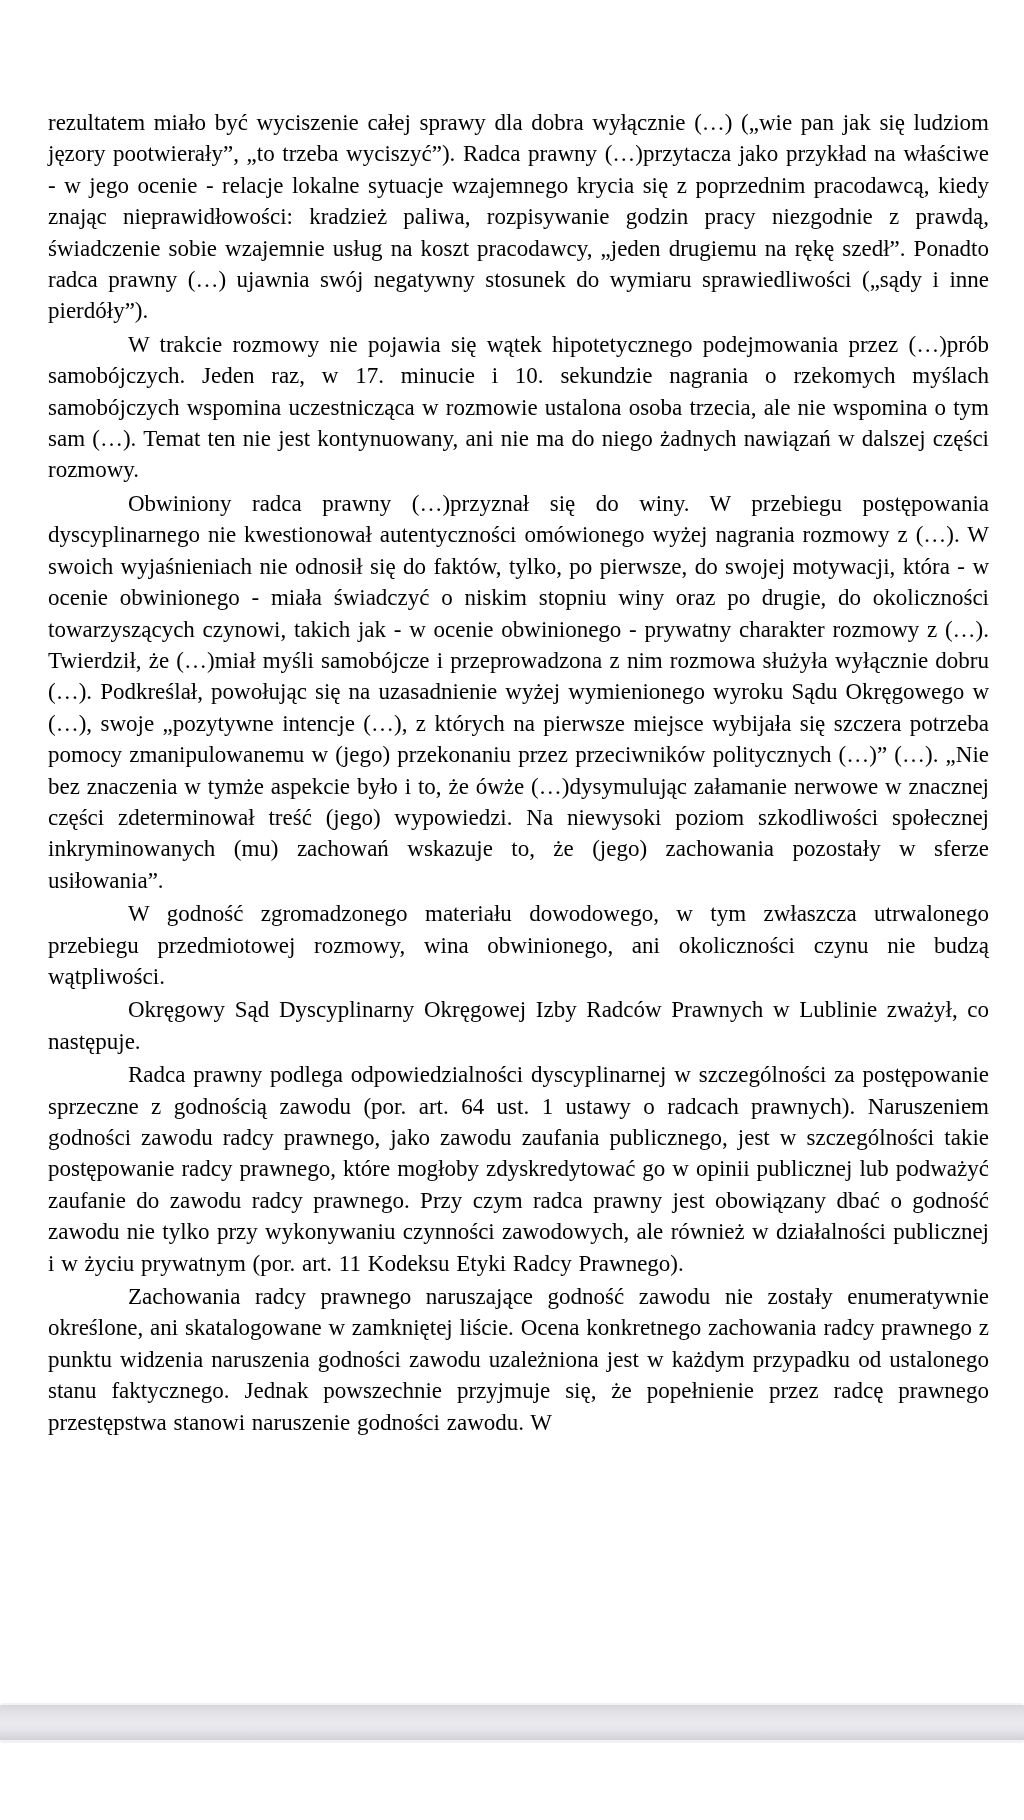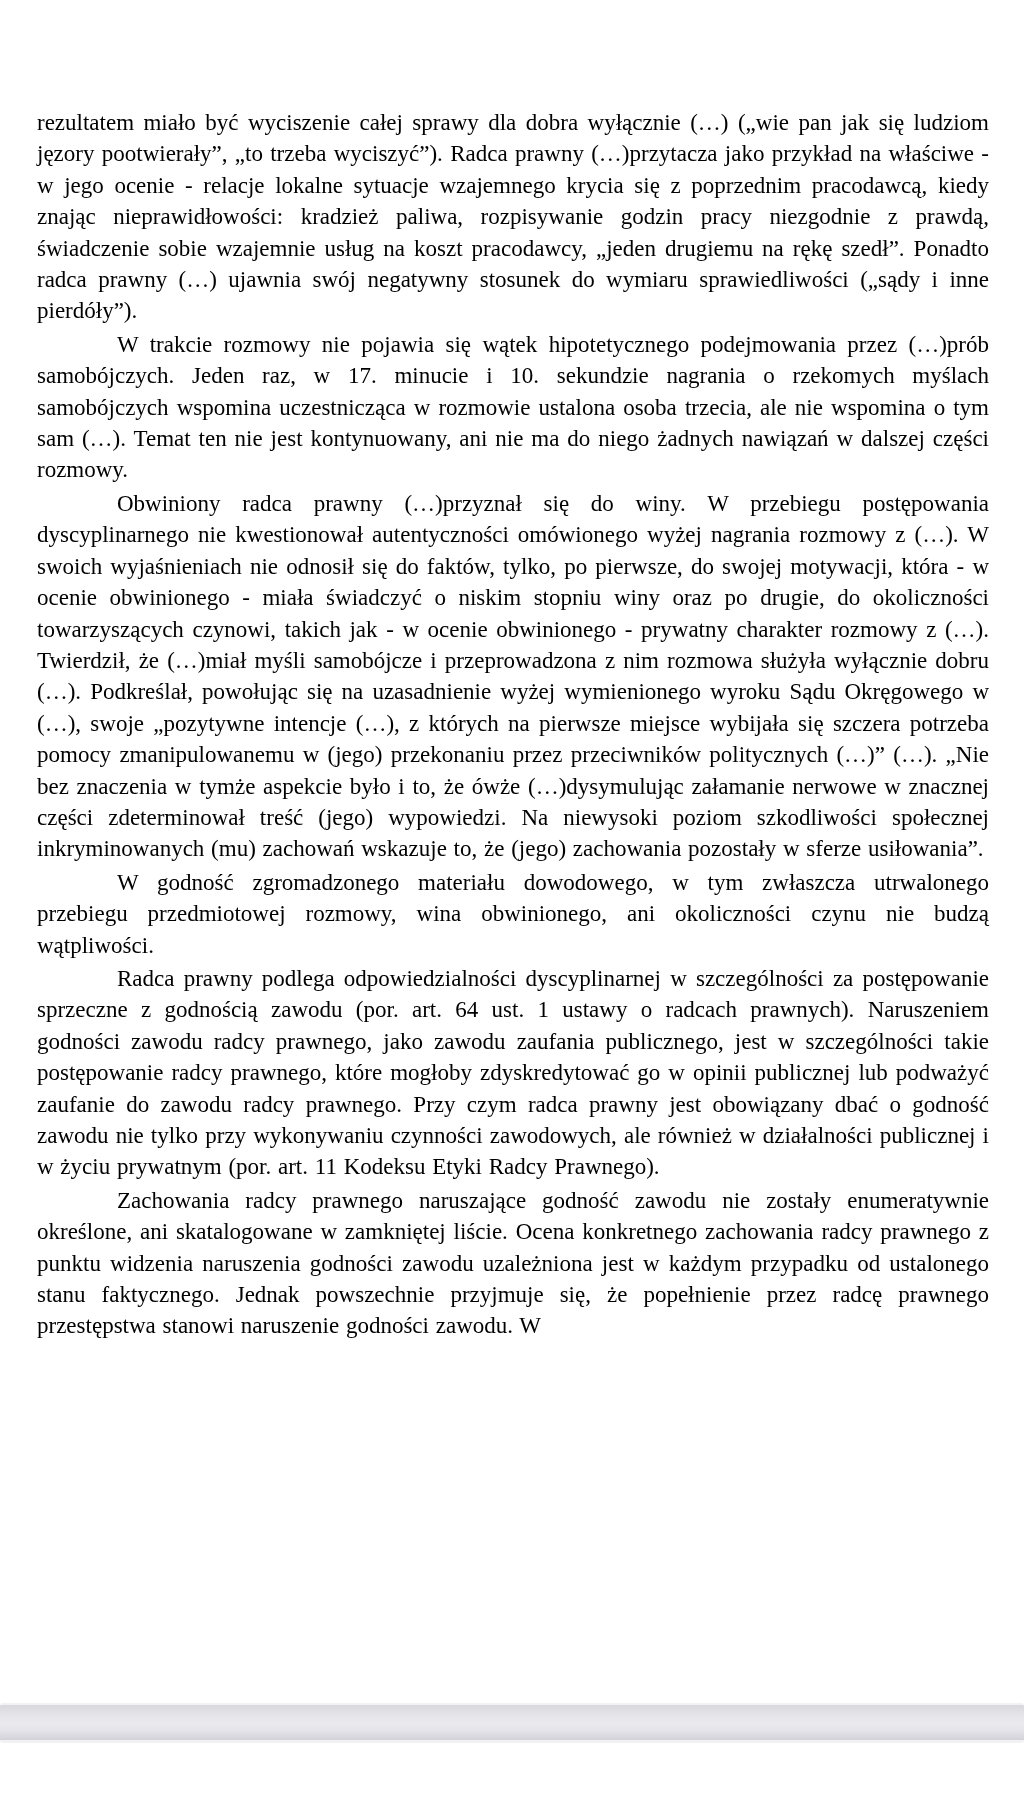--- a/index.html
+++ b/index.html
@@ -30,21 +30,21 @@
     color: #000000;
     font-size: 23px;
     line-height: 31.4px;
     text-align: justify;
     text-justify: inter-word;
     hyphens: none;
     -webkit-hyphens: none;
     word-spacing: 1px;
   }
   .page-text p {
-    margin: 0 0 2px 1px;
+    margin: 0 0 2px 12px;
     padding: 0;
   }
   .page-text p.indent {
     text-indent: 80px;
   }
   .hscrollbar {
     position: absolute;
     left: 0;
     top: 1703px;
     width: 1024px;
@@ -64,19 +64,20 @@
 </head>
 <body>
 
 <div class="page">
 
   <div class="page-text">
     <p>rezultatem miało być wyciszenie całej sprawy dla dobra wyłącznie (…) („wie pan jak się ludziom jęzory pootwierały”, „to trzeba wyciszyć”). Radca prawny (…)przytacza jako przykład na właściwe - w jego ocenie - relacje lokalne sytuacje wzajemnego krycia się z poprzednim pracodawcą, kiedy znając nieprawidłowości: kradzież paliwa, rozpisywanie godzin pracy niezgodnie z prawdą, świadczenie sobie wzajemnie usług na koszt pracodawcy, „jeden drugiemu na rękę szedł”. Ponadto radca prawny (…) ujawnia swój negatywny stosunek do wymiaru sprawiedliwości („sądy i inne pierdóły”).</p>
     <p class="indent">W trakcie rozmowy nie pojawia się wątek hipotetycznego podejmowania przez (…)prób samobójczych. Jeden raz, w 17. minucie i 10. sekundzie nagrania o rzekomych myślach samobójczych wspomina uczestnicząca w rozmowie ustalona osoba trzecia, ale nie wspomina o tym sam (…). Temat ten nie jest kontynuowany, ani nie ma do niego żadnych nawiązań w dalszej części rozmowy.</p>
     <p class="indent">Obwiniony radca prawny (…)przyznał się do winy. W przebiegu postępowania dyscyplinarnego nie kwestionował autentyczności omówionego wyżej nagrania rozmowy z (…). W swoich wyjaśnieniach nie odnosił się do faktów, tylko, po pierwsze, do swojej motywacji, która - w ocenie obwinionego - miała świadczyć o niskim stopniu winy oraz po drugie, do okoliczności towarzyszących czynowi, takich jak - w ocenie obwinionego - prywatny charakter rozmowy z (…). Twierdził, że (…)miał myśli samobójcze i przeprowadzona z nim rozmowa służyła wyłącznie dobru (…). Podkreślał, powołując się na uzasadnienie wyżej wymienionego wyroku Sądu Okręgowego w (…), swoje „pozytywne intencje (…), z których na pierwsze miejsce wybijała się szczera potrzeba pomocy zmanipulowanemu w (jego) przekonaniu przez przeciwników politycznych (…)” (…). „Nie bez znaczenia w tymże aspekcie było i to, że ówże (…)dysymulując załamanie nerwowe w znacznej części zdeterminował treść (jego) wypowiedzi. Na niewysoki poziom szkodliwości społecznej inkryminowanych (mu) zachowań wskazuje to, że (jego) zachowania pozostały w sferze usiłowania”.</p>
     <p class="indent">W godność zgromadzonego materiału dowodowego, w tym zwłaszcza utrwalonego przebiegu przedmiotowej rozmowy, wina obwinionego, ani okoliczności czynu nie budzą wątpliwości.</p>
+    <p class="indent">Okręgowy Sąd Dyscyplinarny Okręgowej Izby Radców Prawnych w Lublinie zważył, co następuje.</p>
     <p class="indent">Radca prawny podlega odpowiedzialności dyscyplinarnej w szczególności za postępowanie sprzeczne z godnością zawodu (por. art. 64 ust. 1 ustawy o radcach prawnych). Naruszeniem godności zawodu radcy prawnego, jako zawodu zaufania publicznego, jest w szczególności takie postępowanie radcy prawnego, które mogłoby zdyskredytować go w opinii publicznej lub podważyć zaufanie do zawodu radcy prawnego. Przy czym radca prawny jest obowiązany dbać o godność zawodu nie tylko przy wykonywaniu czynności zawodowych, ale również w działalności publicznej i w życiu prywatnym (por. art. 11 Kodeksu Etyki Radcy Prawnego).</p>
     <p class="indent">Zachowania radcy prawnego naruszające godność zawodu nie zostały enumeratywnie określone, ani skatalogowane w zamkniętej liście. Ocena konkretnego zachowania radcy prawnego z punktu widzenia naruszenia godności zawodu uzależniona jest w każdym przypadku od ustalonego stanu faktycznego. Jednak powszechnie przyjmuje się, że popełnienie przez radcę prawnego przestępstwa stanowi naruszenie godności zawodu. W</p>
   </div>
 
   <div class="hscrollbar"></div>
 
 </div>
 
 </body></html>

